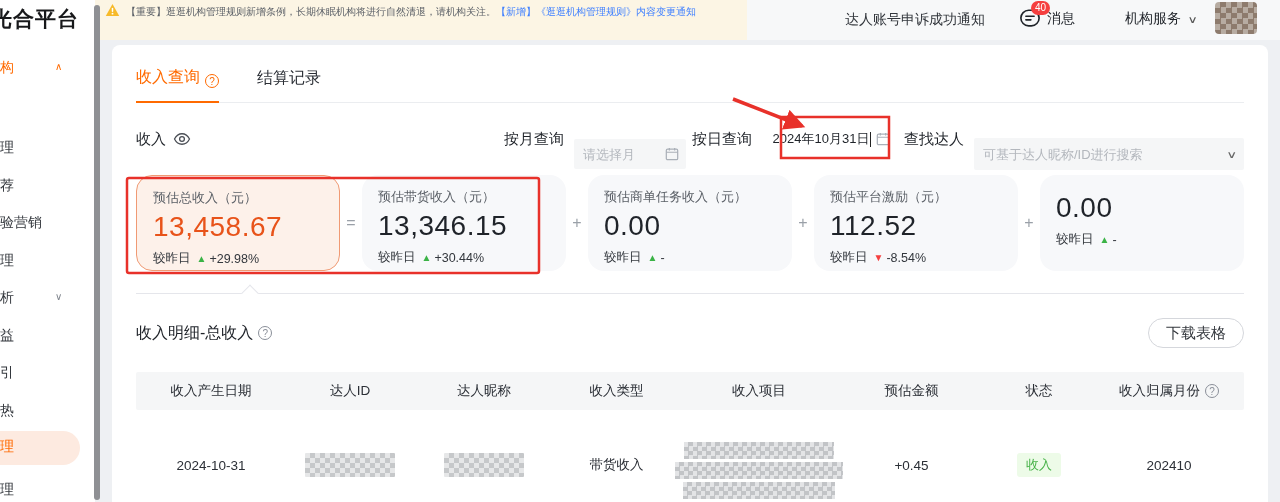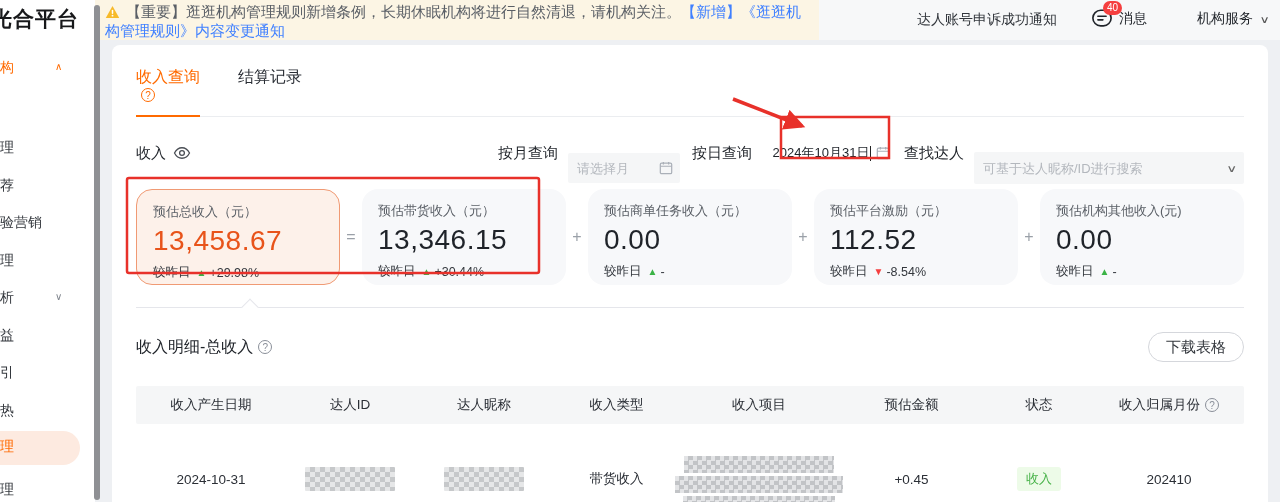--- a/index.html
+++ b/index.html
@@ -5,21 +5,21 @@
   * { margin:0; padding:0; box-sizing:border-box; }
   html,body { width:1280px; height:502px; overflow:hidden; }
   body {
     font-family:"Liberation Sans","DejaVu Sans",sans-serif;
     background:#eef0f3; color:#2b2f36; position:relative; font-size:14px;
   }
   
   .topstrip { position:absolute; top:0; left:0; width:1280px; height:40px; display:flex; z-index:5; }
   .logo-zone { width:95px; background:#fff; overflow:hidden; flex:none; }
   .logo-text { font-size:21px; font-weight:bold; color:#17181a; line-height:38px; white-space:nowrap; display:inline-block; margin-left:-9px; letter-spacing:1px; }
-  .notice { width:724px; flex:none; background:#fcf5e4; padding:3px 14px 3px 10px; font-size:15px; line-height:17px; color:#5a5f66; }
+  .notice { width:652px; flex:none; background:#fcf5e4; padding:3px 14px 3px 10px; font-size:10px; line-height:17px; color:#5a5f66; }
   .warn-icon { display:inline-block; vertical-align:-2px; margin-right:6px; }
   .notice-link { color:#4080ff; cursor:pointer; }
   .topbar-right { flex:1; background:#f7f8f9; position:relative; }
   .appeal-text { position:absolute; left:98px; top:11px; font-size:14px; color:#33373d; white-space:nowrap; }
   .message-wrap { position:absolute; left:272px; top:8px; display:flex; align-items:center; gap:6px; cursor:pointer; }
   .msg-badge { position:absolute; left:12px; top:-7px; background:#f53f3f; color:#fff; font-size:10px; line-height:12px; padding:1px 4px; border-radius:8px; }
   .message-label { font-size:14px; color:#1f2329; }
   .service-wrap { position:absolute; left:378px; top:10px; display:flex; align-items:center; gap:8px; cursor:pointer; font-size:14px; color:#1f2329; }
   .chev { font-size:10px; color:#555; transform:scaleX(1.4); display:inline-block; }
   .avatar { position:absolute; left:468px; top:2px; width:42px; height:32px; border-radius:4px;
@@ -28,42 +28,42 @@
   .sidebar { position:absolute; top:40px; left:0; width:95px; bottom:0; background:#fff; z-index:4; }
   .side-item { position:absolute; left:0; height:20px; line-height:20px; font-size:14px; color:#33373d; white-space:nowrap; cursor:pointer; }
   .side-item.orange { color:#ff6a00; }
   .side-chev { position:absolute; top:0; font-size:10px; }
   .active-pill { position:absolute; left:0; top:391px; width:80px; height:34px; background:#fdeae0; border-radius:0 17px 17px 0; }
   .active-pill .lbl { position:absolute; left:0; top:7px; font-size:14px; color:#ff6a00; }
   .v-scrollbar { position:absolute; left:94px; top:5px; width:6px; bottom:2px; background:#8f9094; border-radius:3px; z-index:6; cursor:grab; }
   
   .panel { position:absolute; left:112px; top:45px; width:1156px; height:457px; background:#fff; border-radius:8px 8px 0 0; padding:0 24px; z-index:3; }
   .tabs { display:flex; gap:38px; padding-top:22px; border-bottom:1px solid #ebedf0; }
-  .tab { font-size:16px; padding-bottom:13px; cursor:pointer; display:flex; align-items:flex-start;flex-direction:column; }
+  .tab { font-size:16px; padding-bottom:13px; cursor:pointer; display:flex; align-items:flex-end; }
   .tab.active { color:#ff6a00; font-weight:500; border-bottom:2px solid #ff6a00; margin-bottom:-1px; }
   .tab.inactive { color:#2b2f36; }
   .qmark { display:inline-flex; width:14px; height:14px; border:1px solid currentColor; border-radius:50%; font-size:10px; align-items:center; justify-content:center; margin-left:5px; flex:none; }
   .qmark.gray { color:#8a8f99; }
   
   .filter-row { margin-top:20px; height:32px; display:flex; align-items:center; }
   .income-label { font-size:15px; color:#1f2329; }
   .eye-btn { margin-left:7px; cursor:pointer; display:inline-flex; }
   .f-spacer { flex:1; }
   .f-label { font-size:15px; color:#1f2329; white-space:nowrap;text-align:center; }
   .field { position:relative; display:flex; align-items:center;margin-top:30px; }
   .field input { border:none; outline:none; background:#f5f6f7; height:30px; border-radius:2px; font-size:13px; color:#333; padding:0 26px 0 9px; font-family:inherit; }
   .field input::placeholder { color:#b3b7bd; }
   .month-field input { width:112px; }
   .cal-icon { position:absolute; right:7px; display:inline-flex; pointer-events:none; }
   .day-box { width:100px; height:30px; background:#fff; display:flex; align-items:center; justify-content:center; font-size:13px; color:#1f2329; margin:0 4px 0 10px; cursor:text; white-space:nowrap; }
   .caret { display:inline-block; width:1px; height:15px; background:#222; margin-left:1px; }
   .cal-out { display:inline-flex; margin-right:4px; }
   .search-field input { width:270px; height:32px; }
   .sel-chev { position:absolute; right:9px; font-size:10px; color:#666; transform:scaleX(1.5); pointer-events:none; }
-  .ml10 { margin-left:10px; } .ml14 { margin-left:12px; } .mr10 { margin-right:10px; }
+  .ml10 { margin-left:10px; } .ml14 { margin-left:6px; } .mr10 { margin-right:10px; }
   
   .cards-row { margin-top:20px; display:flex; align-items:stretch; }
   .card { width:204px; height:96px; background:#f7f8fa; border-radius:16px; padding:13px 16px 0; cursor:pointer; }
   .card.selected { background:#fdf1ea; border:1px solid #f09a74; }
   .card-title { font-size:13px; color:#5a5f66; white-space:nowrap; }
   .card-value { font-size:28px; font-weight:500; color:#1f2329; margin-top:4px; letter-spacing:.5px; }
   .card.selected .card-value { color:#e8531a; }
   .card-delta { margin-top:7px; font-size:12.5px; color:#33373d; display:flex; align-items:center; }
   .tri { font-size:10px; margin:0 3px 0 6px; }
   .tri.up::before { content:"▲"; color:#3bb346; }
@@ -235,21 +235,20 @@
       <div class="card-title">预估平台激励（元）</div>
       <div class="card-value">112.52</div>
       <div class="card-delta">
           <span>较昨日</span>
           <span class="tri down"></span>
           <span>-8.54%</span>
         </div>
     </div>
     <div class="card-op">+</div>
     <div class="card">
-      <div class="card-title">预估机构其他收入(元)</div>
       <div class="card-value">0.00</div>
       <div class="card-delta">
           <span>较昨日</span>
           <span class="tri up"></span>
           <span>-</span>
         </div>
     </div>
   </div>
 
   <div class="divider">

